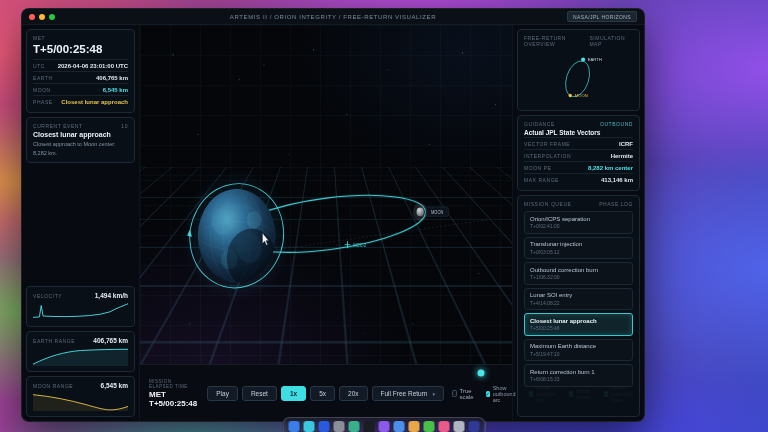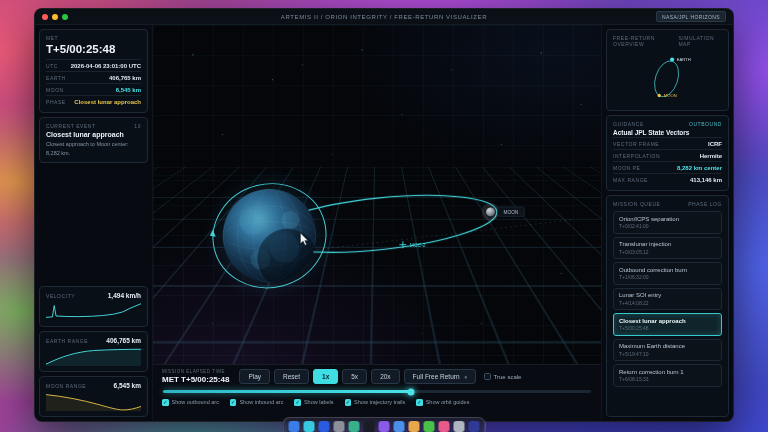--- a/index.html
+++ b/index.html
@@ -11,21 +11,21 @@
       radial-gradient(30% 26% at 2% 42%, rgba(233,160,70,.9), transparent 70%),
       radial-gradient(30% 30% at 3% 72%, rgba(120,200,90,.85), transparent 70%),
       radial-gradient(36% 26% at 25% 103%, rgba(60,190,160,.8), transparent 70%),
       radial-gradient(40% 34% at 55% -6%, rgba(200,80,230,.8), transparent 70%),
       radial-gradient(44% 36% at 101% 16%, rgba(150,80,235,.95), transparent 70%),
       radial-gradient(40% 40% at 100% 62%, rgba(80,100,235,.95), transparent 70%),
       radial-gradient(50% 34% at 78% 104%, rgba(70,70,230,.9), transparent 70%),
       linear-gradient(120deg,#c2487c,#7a3fb0 45%,#3b49c0);
   }
   
-  .window{position:absolute;left:34px;top:8px;width:700px;height:414px;background:#070b11;border-radius:8px;overflow:hidden;
+  .window{position:absolute;left:21px;top:8px;width:624px;height:414px;background:#070b11;border-radius:8px;overflow:hidden;
     box-shadow:0 18px 44px rgba(0,0,0,.55);border:1px solid rgba(255,255,255,.09);display:flex;flex-direction:column;z-index:3;}
   .titlebar{height:16px;flex:0 0 16px;display:flex;align-items:center;padding:0 7px;background:#0b1017;border-bottom:1px solid #131b25;position:relative;}
   .lights{display:flex;gap:4px;z-index:2;}
   .light{width:6px;height:6px;border-radius:50%;}
   .light.red{background:#ff5f57}.light.yellow{background:#febc2e}.light.green{background:#28c840}
   .wtitle{position:absolute;left:0;right:0;text-align:center;font-size:6px;color:#7b8a9b;letter-spacing:.6px;}
   .tb-badge{margin-left:auto;background:#1b2530;border:1px solid #2b3a49;color:#a2b5c7;font-size:5px;padding:1.5px 5px;border-radius:2px;letter-spacing:.4px;z-index:2;}
   .content{flex:1;display:flex;min-height:0;}
   
   .sidebar-left{width:118px;flex:0 0 118px;padding:4px;display:flex;flex-direction:column;gap:4px;border-right:1px solid #0f151d;}
@@ -63,21 +63,21 @@
       linear-gradient(90deg, rgba(90,170,200,.5) 1px, transparent 1px);
       background-size:30px 30px;}
   .floor-grid{position:absolute;left:-35%;right:-35%;top:42%;height:150%;opacity:.42;
       background-image:
       linear-gradient(rgba(86,170,205,.35) 1px, transparent 1px),
       linear-gradient(90deg, rgba(86,170,205,.35) 1px, transparent 1px);
       background-size:27px 27px;
       transform:perspective(250px) rotateX(63deg);transform-origin:top center;}
   .scene svg.viz{position:absolute;inset:0;width:100%;height:100%;}
   
-  .transport{flex:0 0 57px;border-top:1px solid #141e29;background:rgba(8,13,19,.96);padding:4px 9px 3px;display:flex;flex-direction:column;gap:4px;}
+  .transport{flex:0 0 57px;border-top:1px solid #141e29;background:rgba(8,13,19,.96);padding:4px 9px 3px;display:flex;flex-direction:row;gap:4px;}
   .t-row1{display:flex;align-items:center;gap:4px;}
   .met-stack{margin-right:6px;}
   .met-stack .lab{font-size:4.5px;color:#5d6d7e;letter-spacing:.5px;}
   .met-stack .val{font-size:8px;font-weight:bold;color:#eef4fa;margin-top:1px;}
   .btn{font-size:6.5px;padding:3px 8px;background:#121b25;border:1px solid #283747;border-radius:3px;color:#c4d1dd;cursor:pointer;white-space:nowrap;}
   .btn.active{background:#3fdde4;border-color:#3fdde4;color:#06222a;font-weight:bold;}
   .sel{display:flex;align-items:center;gap:5px;}
   .sel .chev{font-size:5px;color:#7b8a9b;}
   .truescale{display:flex;align-items:center;gap:3px;margin-left:4px;}
   .cb-empty{width:6.5px;height:6.5px;border:1px solid #3c4e60;border-radius:1.5px;background:#0d141c;}

